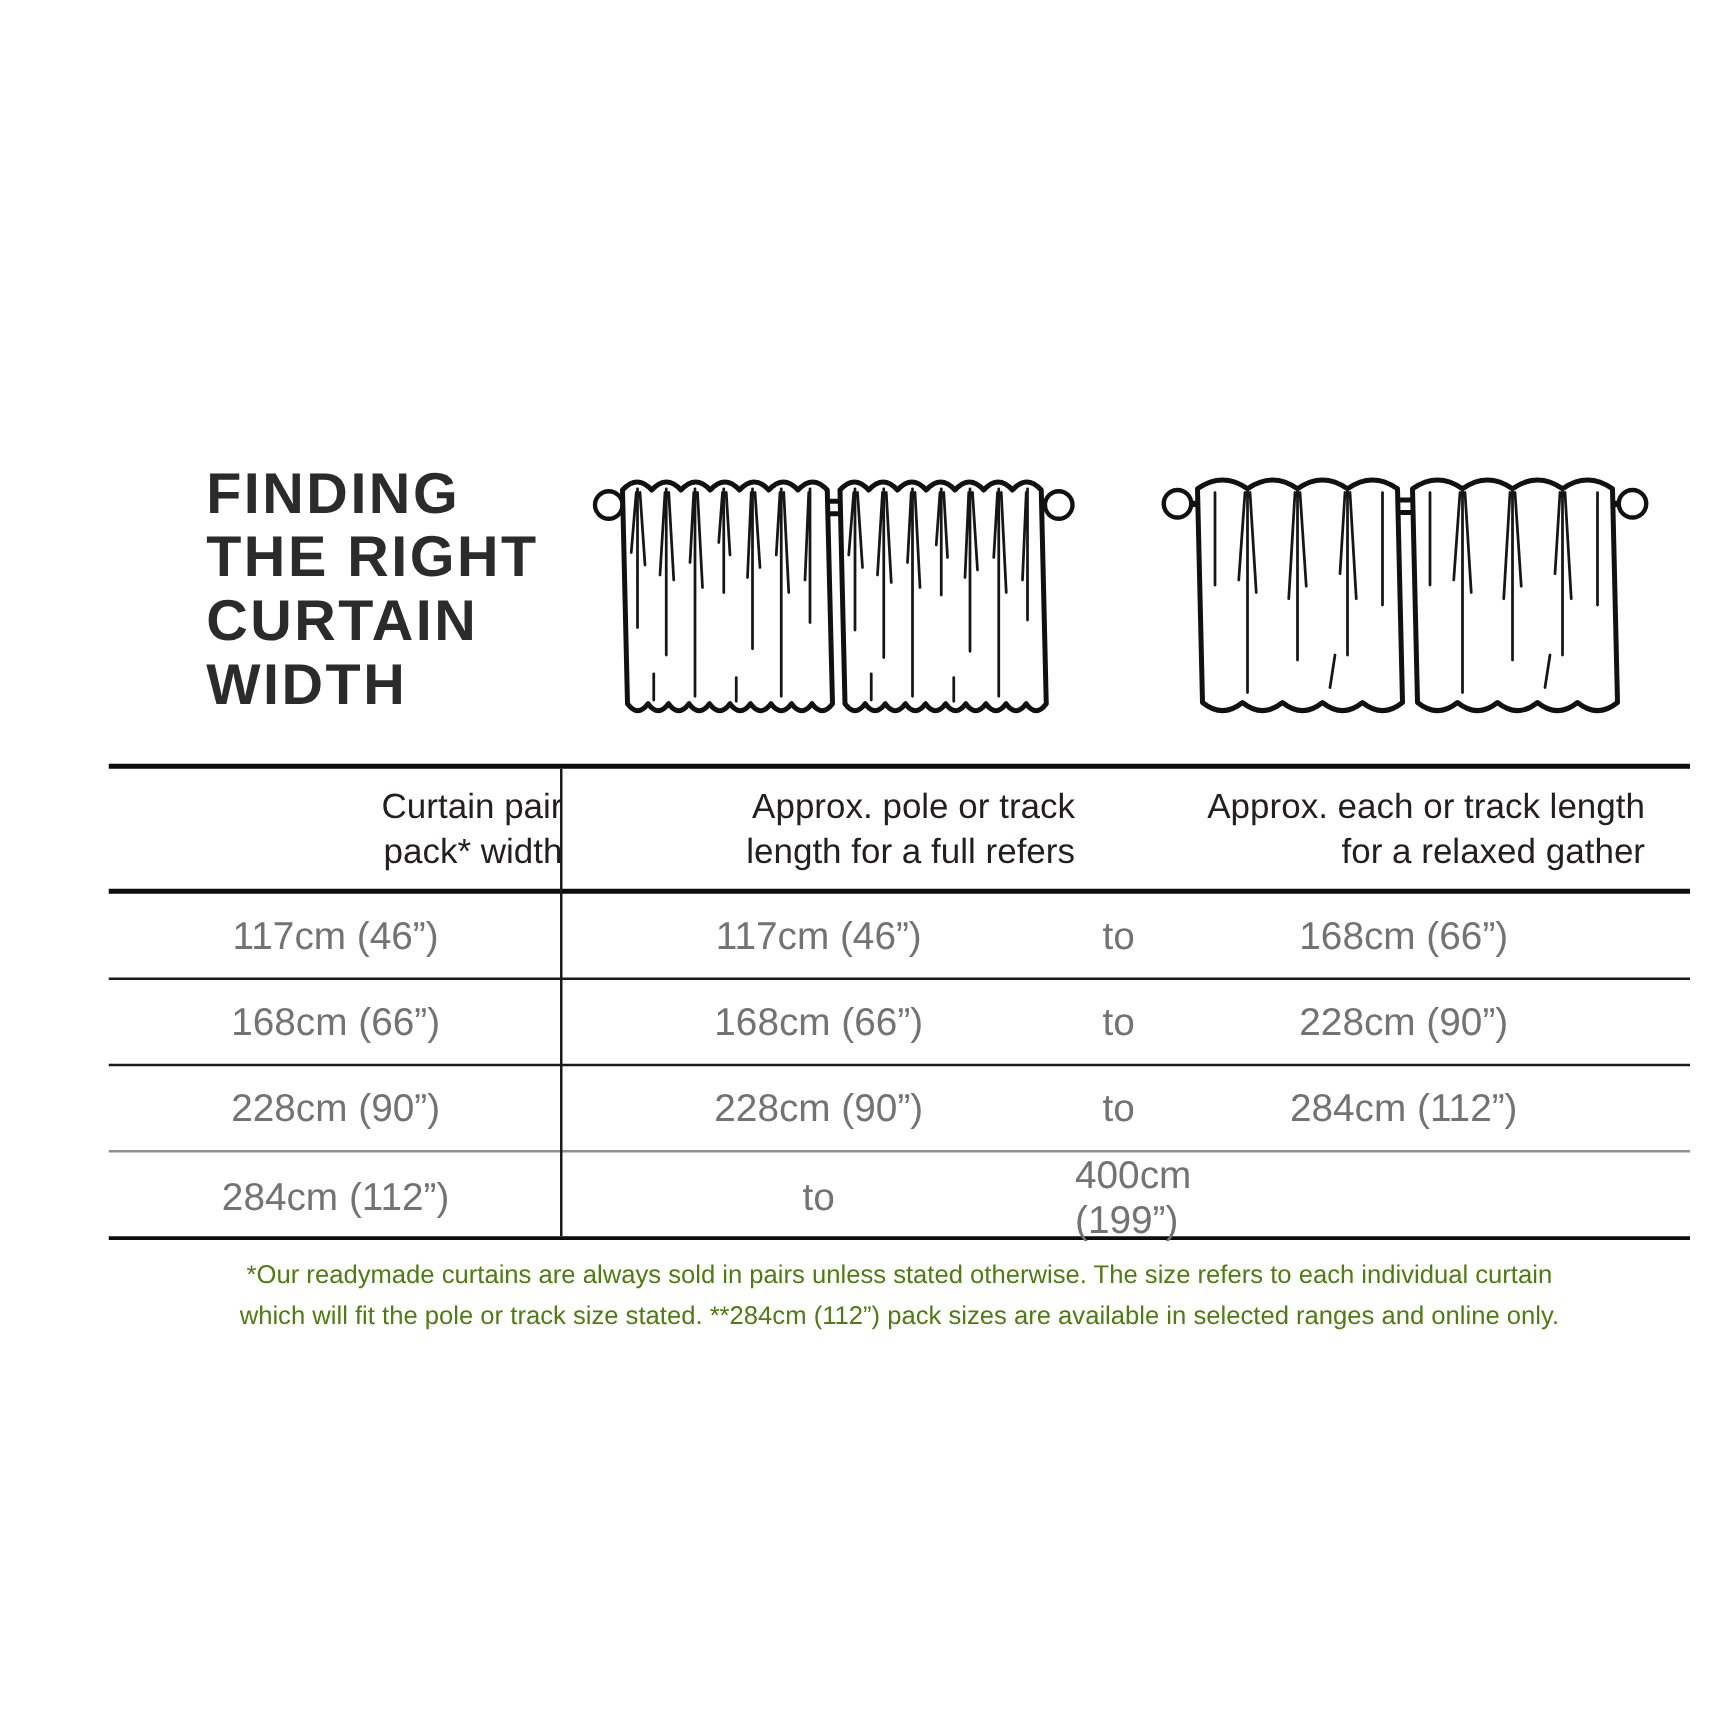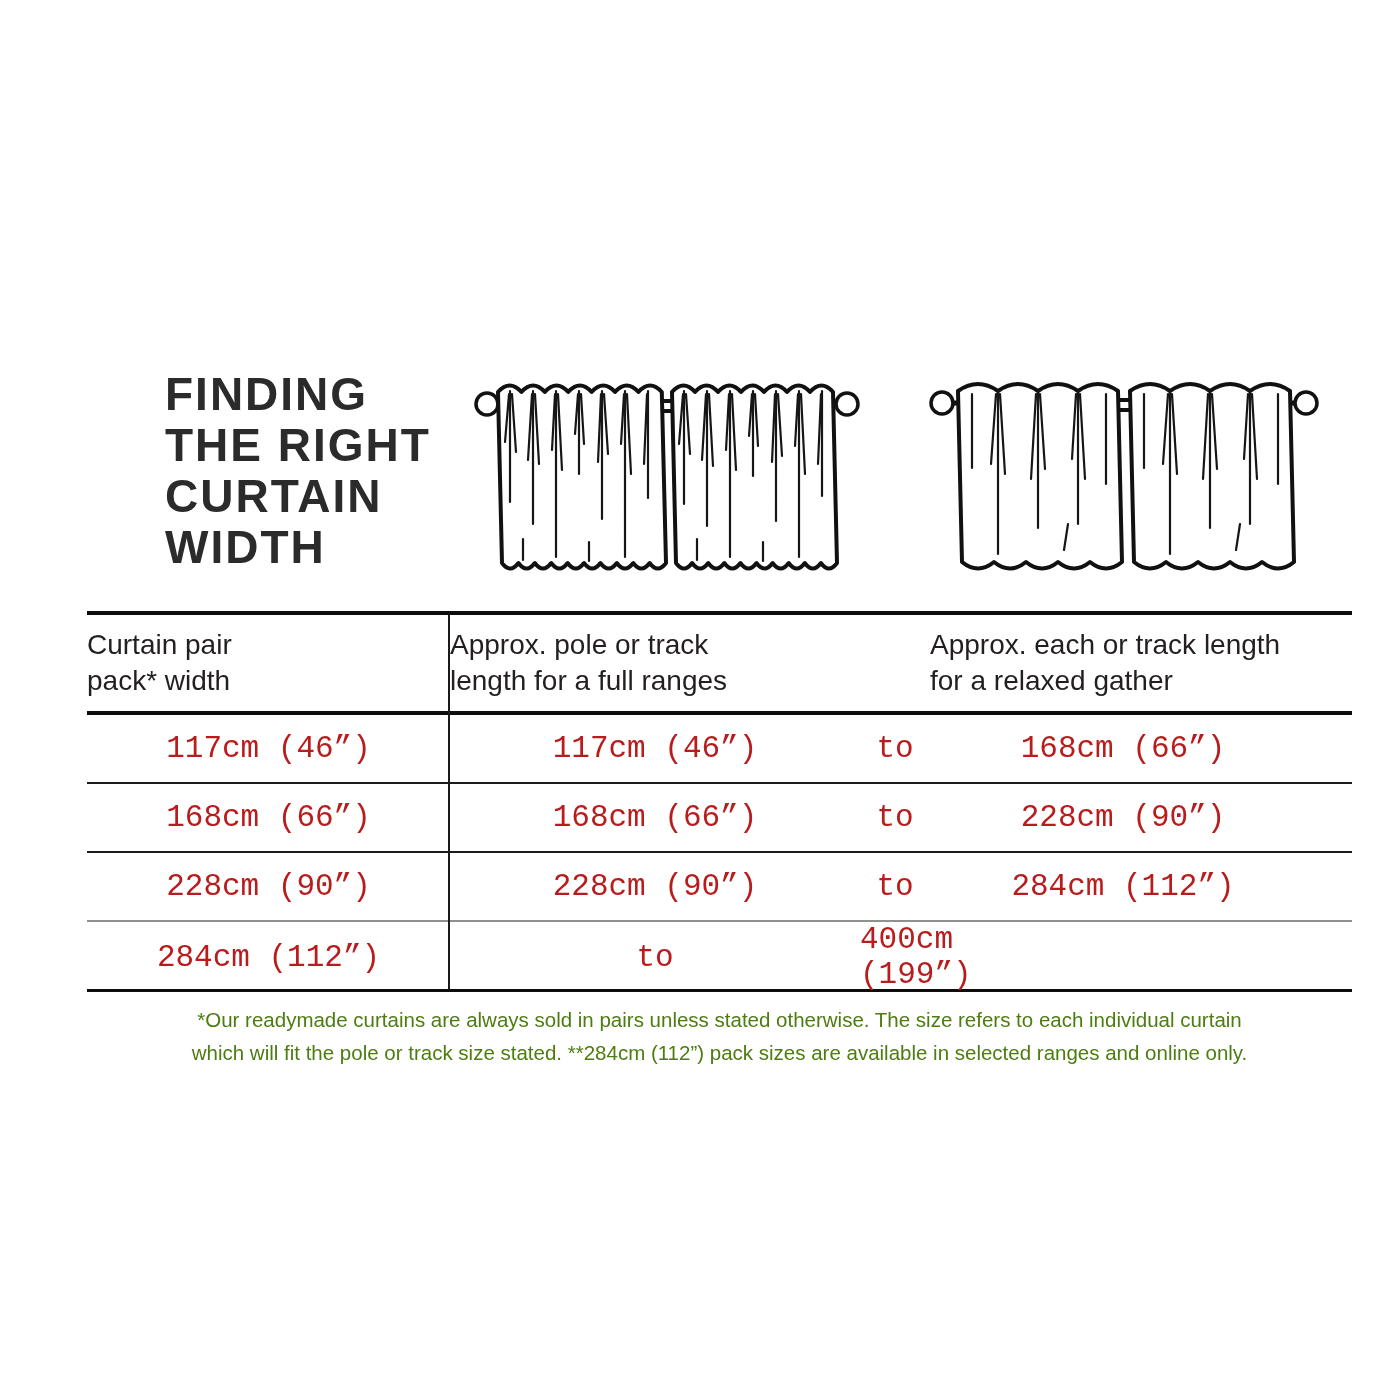--- a/index.html
+++ b/index.html
@@ -32,24 +32,24 @@
   .row{
     display:grid;
     grid-template-columns:363px 410px 70px 1fr;
     align-items:center;
   }
   .thead{height:96px;border-bottom:4px solid #0d0d0d;}
   .trow{height:67px;}
   .trow + .trow{border-top:2px solid #1a1a1a;}
   .trow.gray-sep{border-top-color:#909090;}
   .hcell{
-    text-align:left;font-size:28px;line-height:36px;
+    text-align:right;font-size:28px;line-height:36px;
     white-space:pre-line;color:#231f20;
   }
-  .cell{text-align:center;font-size:31px;color:#b91c1c;font-family:Liberation Mono, monospace;}
+  .cell{text-align:center;font-size:31px;color:#737373;}
   .c-to{font-size:31px;}
   .c-relaxed{padding-right:36px;}
   .h-relaxed{padding-right:36px;}
   .footnote{
     position:absolute;left:0;right:0;top:1003px;
     text-align:center;font-size:20.5px;line-height:33px;
     color:#4d7c0f;white-space:pre-line;
   }
   .curtain-outline{fill:#ffffff;stroke:#111111;stroke-width:4;stroke-linejoin:round;}
   .pole-line{stroke:#111111;fill:none;stroke-linecap:round;}
@@ -97,21 +97,21 @@
     </g>
   </svg>
 
   <div class="size-table">
     <div class="vdivider"></div>
 
     <div class="row thead">
       <div class="hcell">Curtain pair
 pack* width</div>
       <div class="hcell">Approx. pole or track
-length for a full ranges</div>
+length for a full refers</div>
       <div class="hcell"></div>
       <div class="hcell h-relaxed">Approx. each or track length
 for a relaxed gather</div>
     </div>
 
     <div class="row trow">
       <div class="cell c-pack">117cm (46”)</div>
       <div class="cell c-full">117cm (46”)</div>
       <div class="cell c-to">to</div>
       <div class="cell c-relaxed">168cm (66”)</div>

